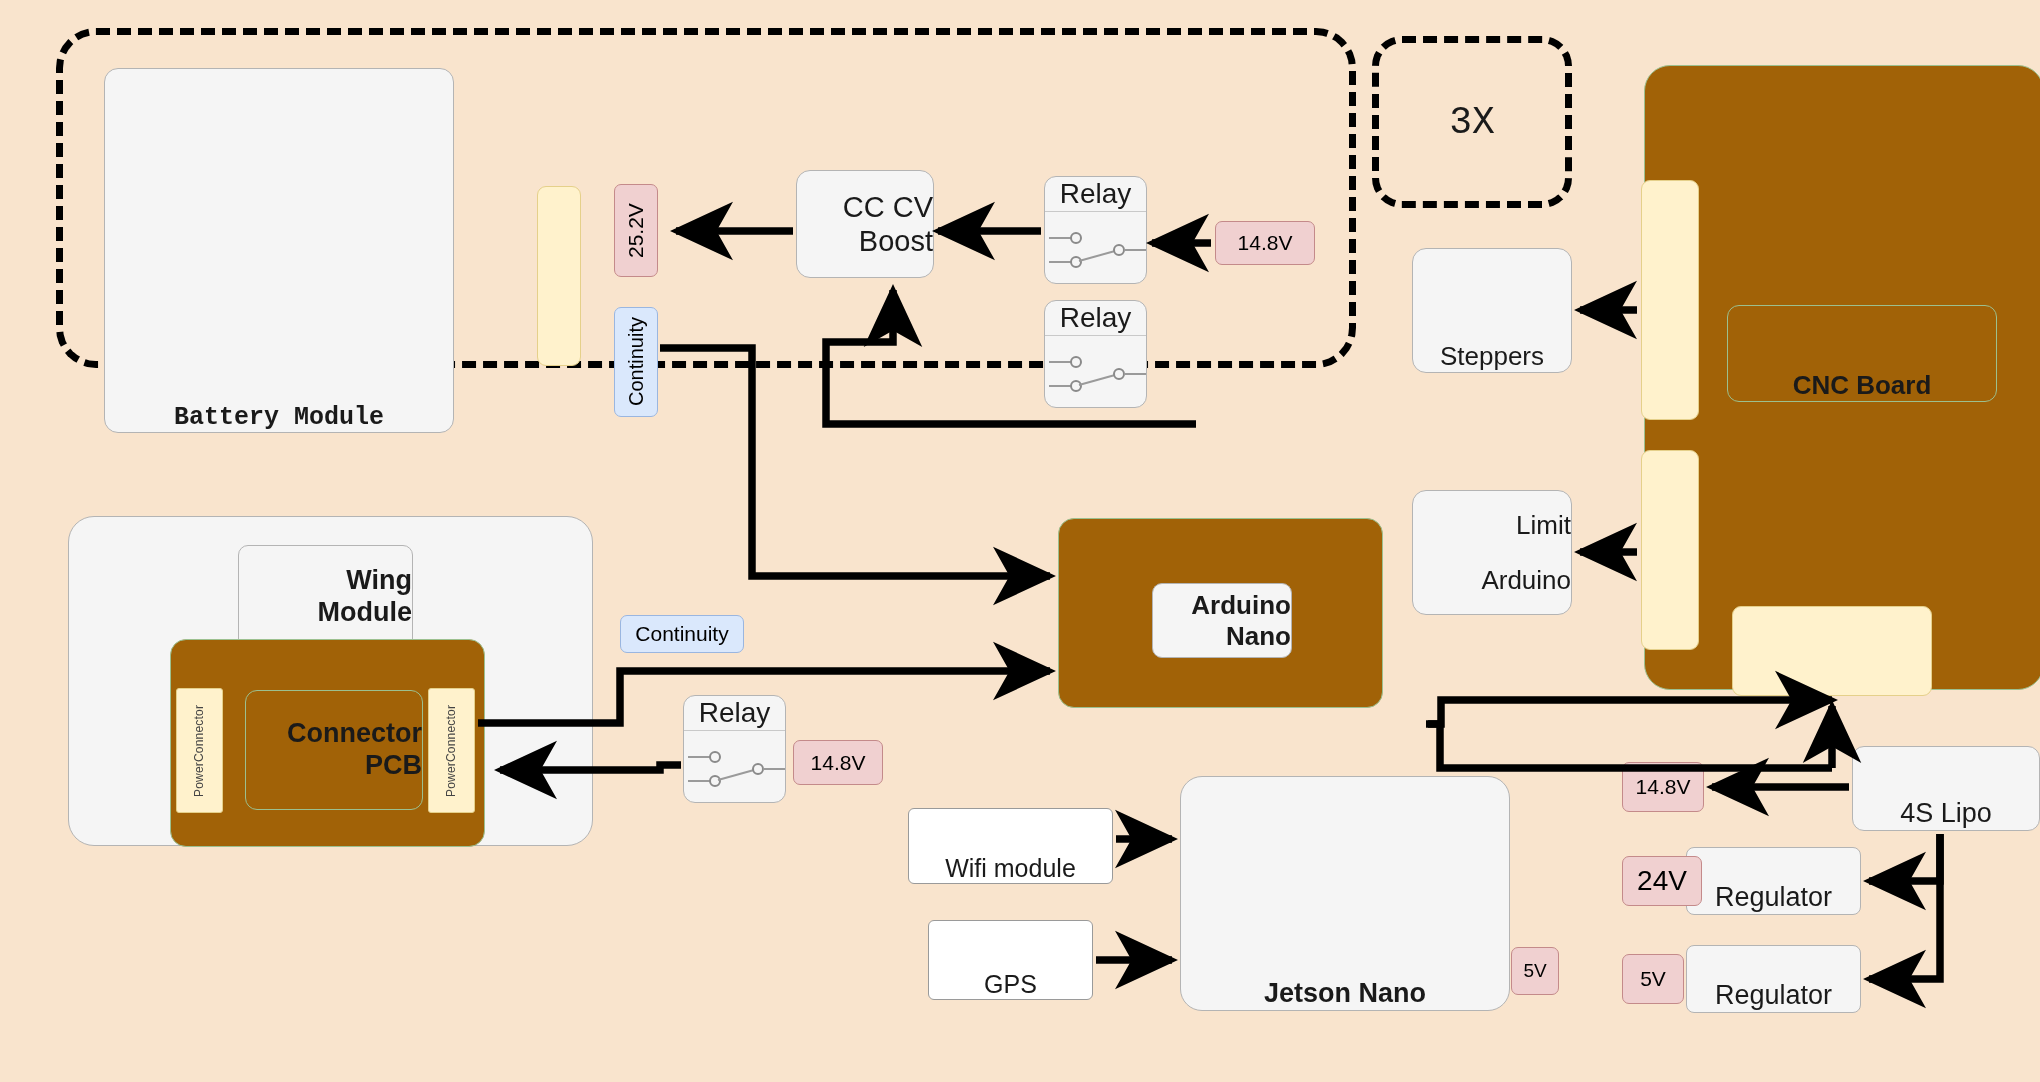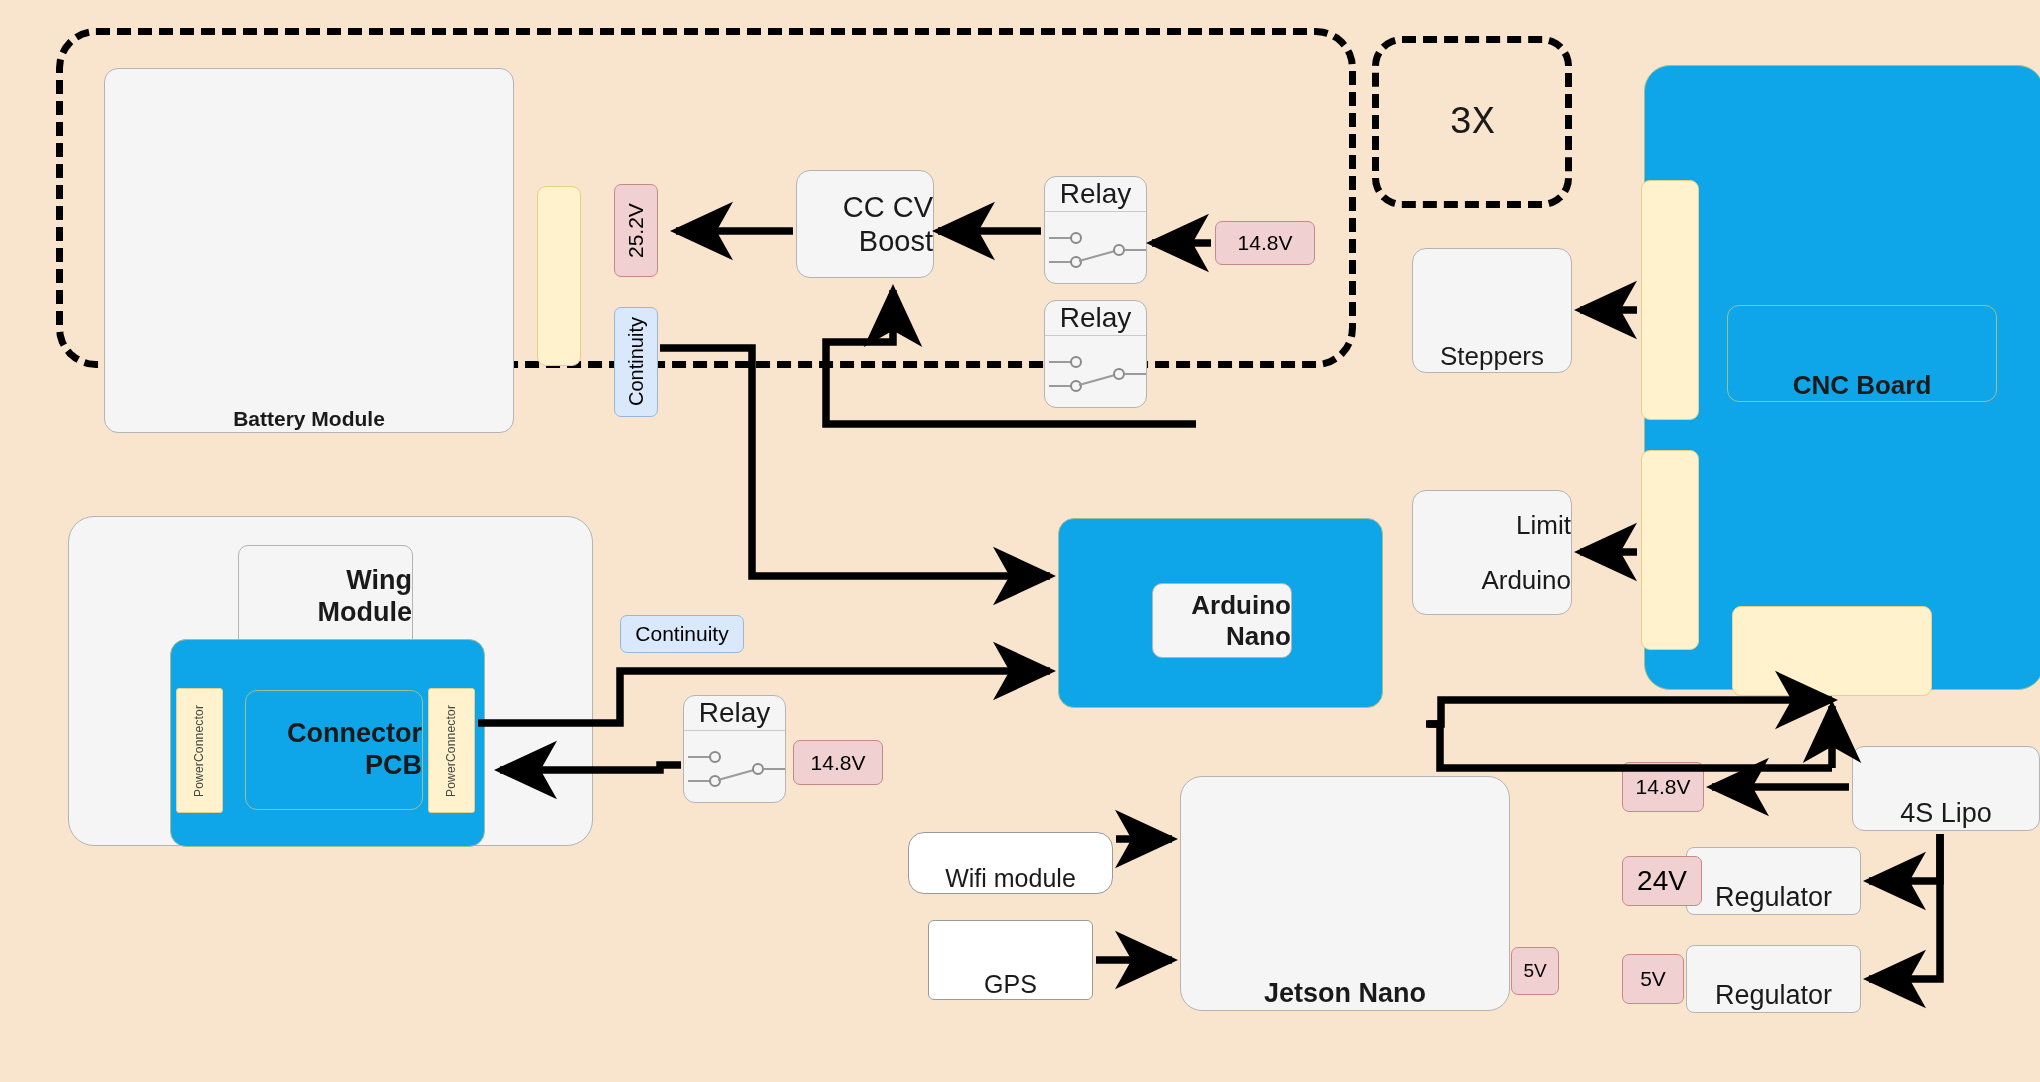--- a/index.html
+++ b/index.html
@@ -16,21 +16,21 @@
     position:absolute;
     box-sizing:border-box;
     display:flex;align-items:flex-end;justify-content:center;
     text-align:center;
     border-radius:14px;
     line-height:1.18;
     color:#1a1a1a;
   }
   .grey{background:#f5f5f5;border:1.6px solid #b4b4b4;}
   .white{background:#ffffff;border:1.6px solid #9a9a9a;}
-  .green{background:#0ea5e9;border:1.6px solid #9cc08f;}
+  .green{background:#a16207;border:1.6px solid #9cc08f;}
   .pink{background:#f0d0d0;border:1.6px solid #c48a8a;}
   .blue{background:#dae8fc;border:1.6px solid #9ab6e0;}
   .bold{font-weight:bold;}
 
   
   .dashframe{
     position:absolute;
     box-sizing:border-box;
     border:7px dashed #000;
     border-radius:40px;
@@ -80,21 +80,21 @@
 </head>
 <body>
 
 <div id="stage">
 
   <div class="dashframe" style="left:56px;top:28px;width:1300px;height:340px;"></div>
 
   <div class="dashframe small" style="left:1372px;top:36px;width:200px;height:172px;"></div>
   <div class="dashlabel" style="left:1372px;top:36px;width:200px;height:172px;font-size:38px;">3X</div>
 
-  <div class="node grey bold" style="left:104px;top:68px;width:410px;height:365px;font-size:21px;">
+  <div class="node grey bold" style="left:104px;top:68px;width:350px;height:365px;font-size:25px;font-family:Liberation Mono, monospace;">
     <span>Battery Module</span>
   </div>
 
   <div class="strip" style="left:537px;top:186px;width:44px;height:180px;"></div>
 
   <div class="badge pink vert" style="left:614px;top:184px;width:44px;height:93px;font-size:21px;">25.2V</div>
 
   <div class="badge blue vert" style="left:614px;top:307px;width:44px;height:110px;font-size:20px;">Continuity</div>
 
   <div class="node grey" style="left:796px;top:170px;width:138px;height:108px;font-size:29px;flex-direction:column;">
@@ -206,21 +206,21 @@
   <div class="node grey bold" style="left:1180px;top:776px;width:330px;height:235px;font-size:27px;border-radius:22px;">
     <span>Jetson Nano</span>
   </div>
 
   <div class="node grey" style="left:1152px;top:583px;width:140px;height:75px;font-size:26px;flex-direction:column;border-radius:10px;">
     <span class="bold">Arduino</span>
     <span class="bold">Nano</span>
   </div>
   <div class="badge pink" style="left:1511px;top:947px;width:48px;height:48px;font-size:19px;">5V</div>
 
-  <div class="node white" style="left:908px;top:808px;width:205px;height:62px;font-size:25px;border-radius:16px;margin-top:24px;">
+  <div class="node white" style="left:908px;top:808px;width:205px;height:76px;font-size:25px;border-radius:6px;">
     <span>Wifi module</span>
   </div>
 
   <div class="node white" style="left:928px;top:920px;width:165px;height:80px;font-size:25px;border-radius:6px;">
     <span>GPS</span>
   </div>
 
   <div class="node grey" style="left:1852px;top:746px;width:188px;height:85px;font-size:27px;border-radius:12px;">
     <span>4S Lipo</span>
   </div>

